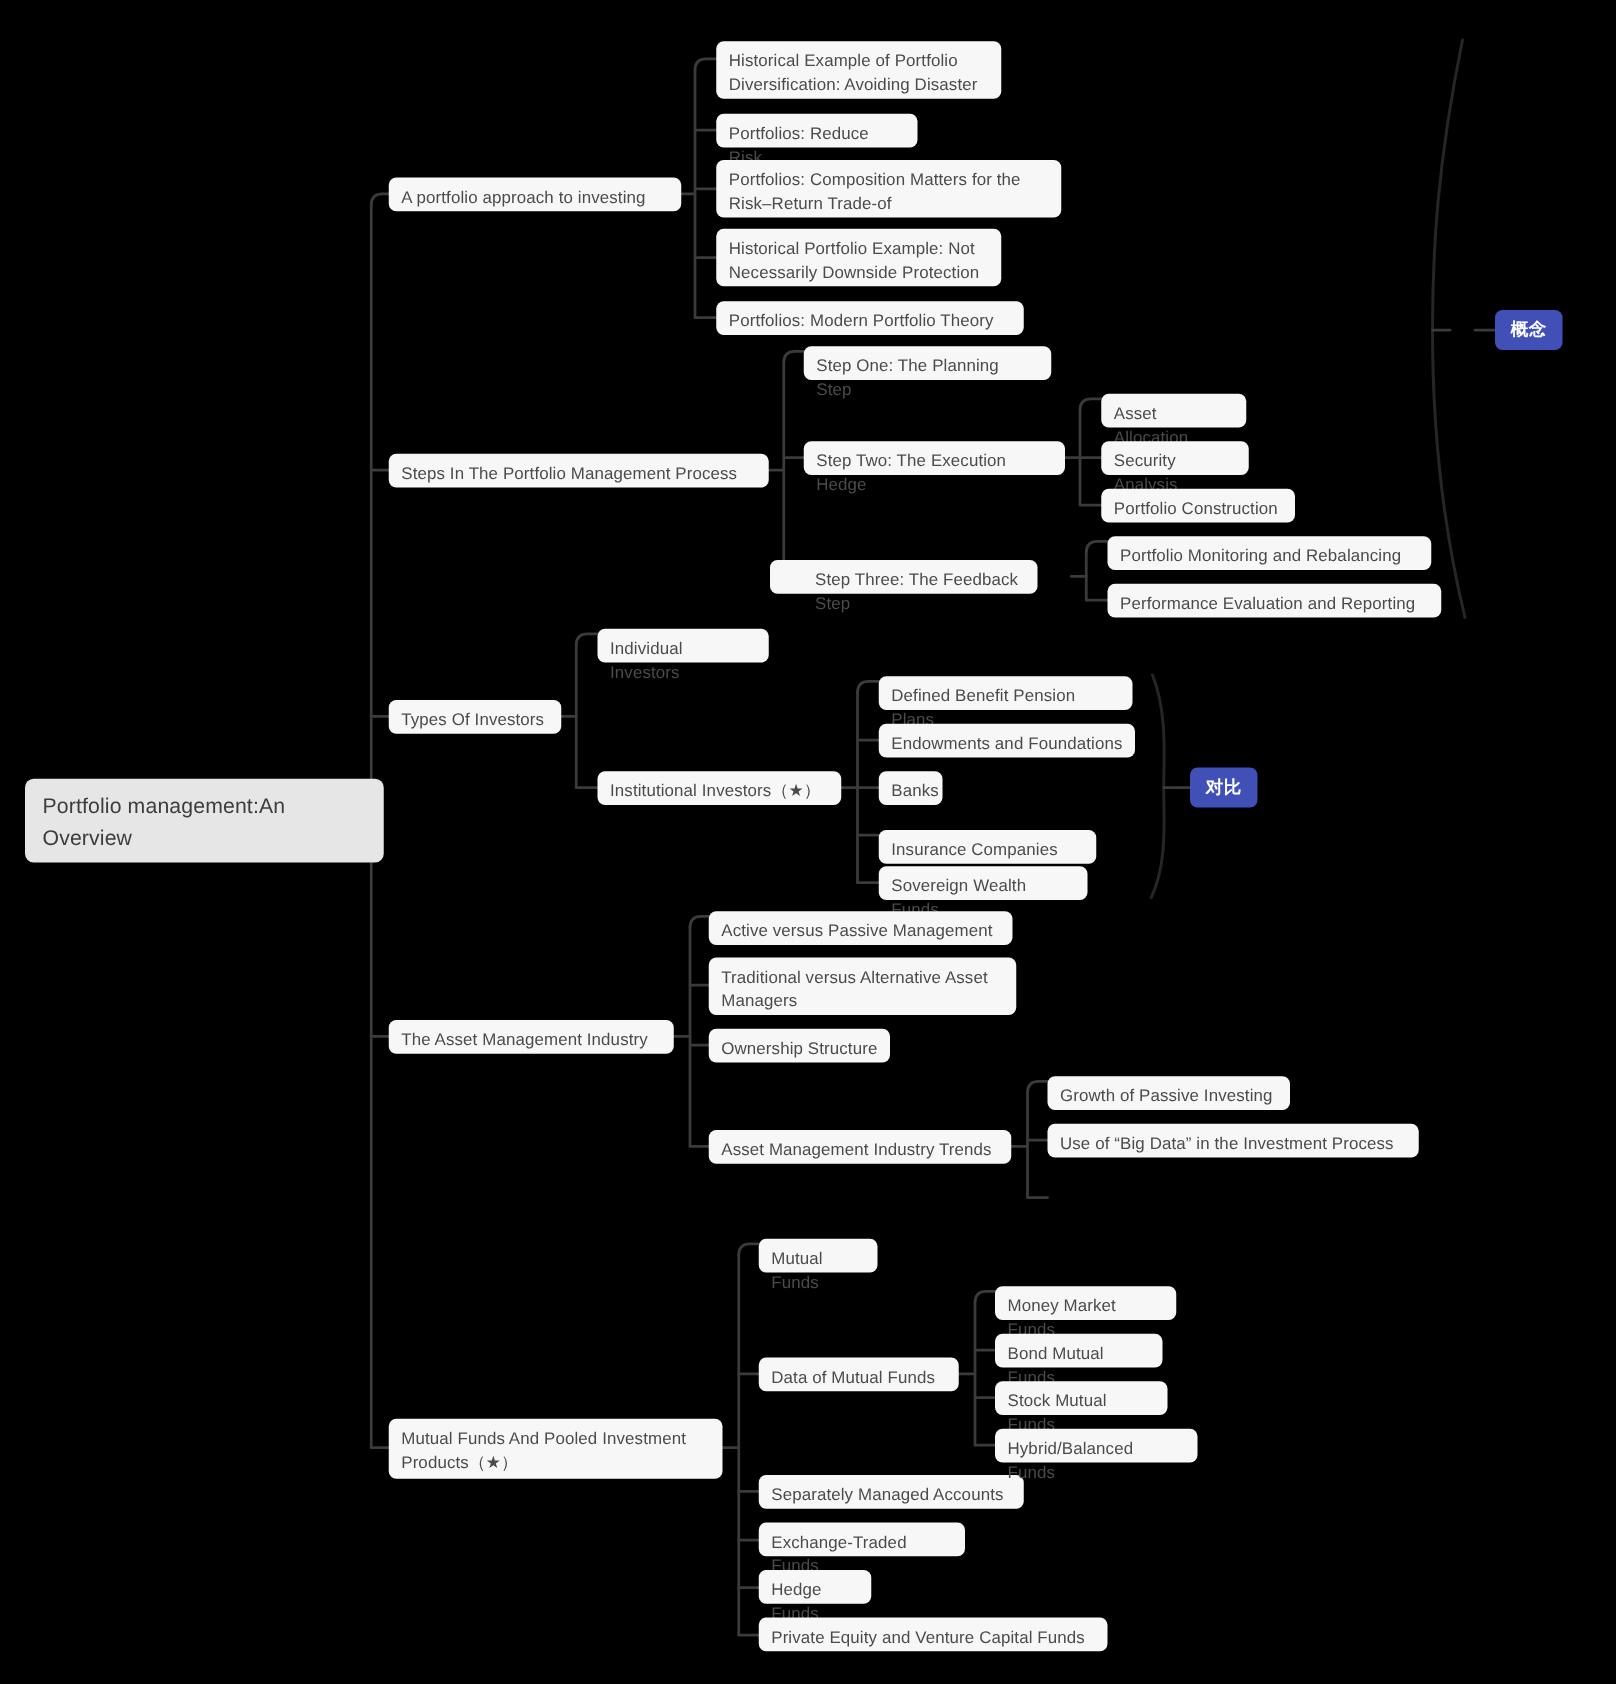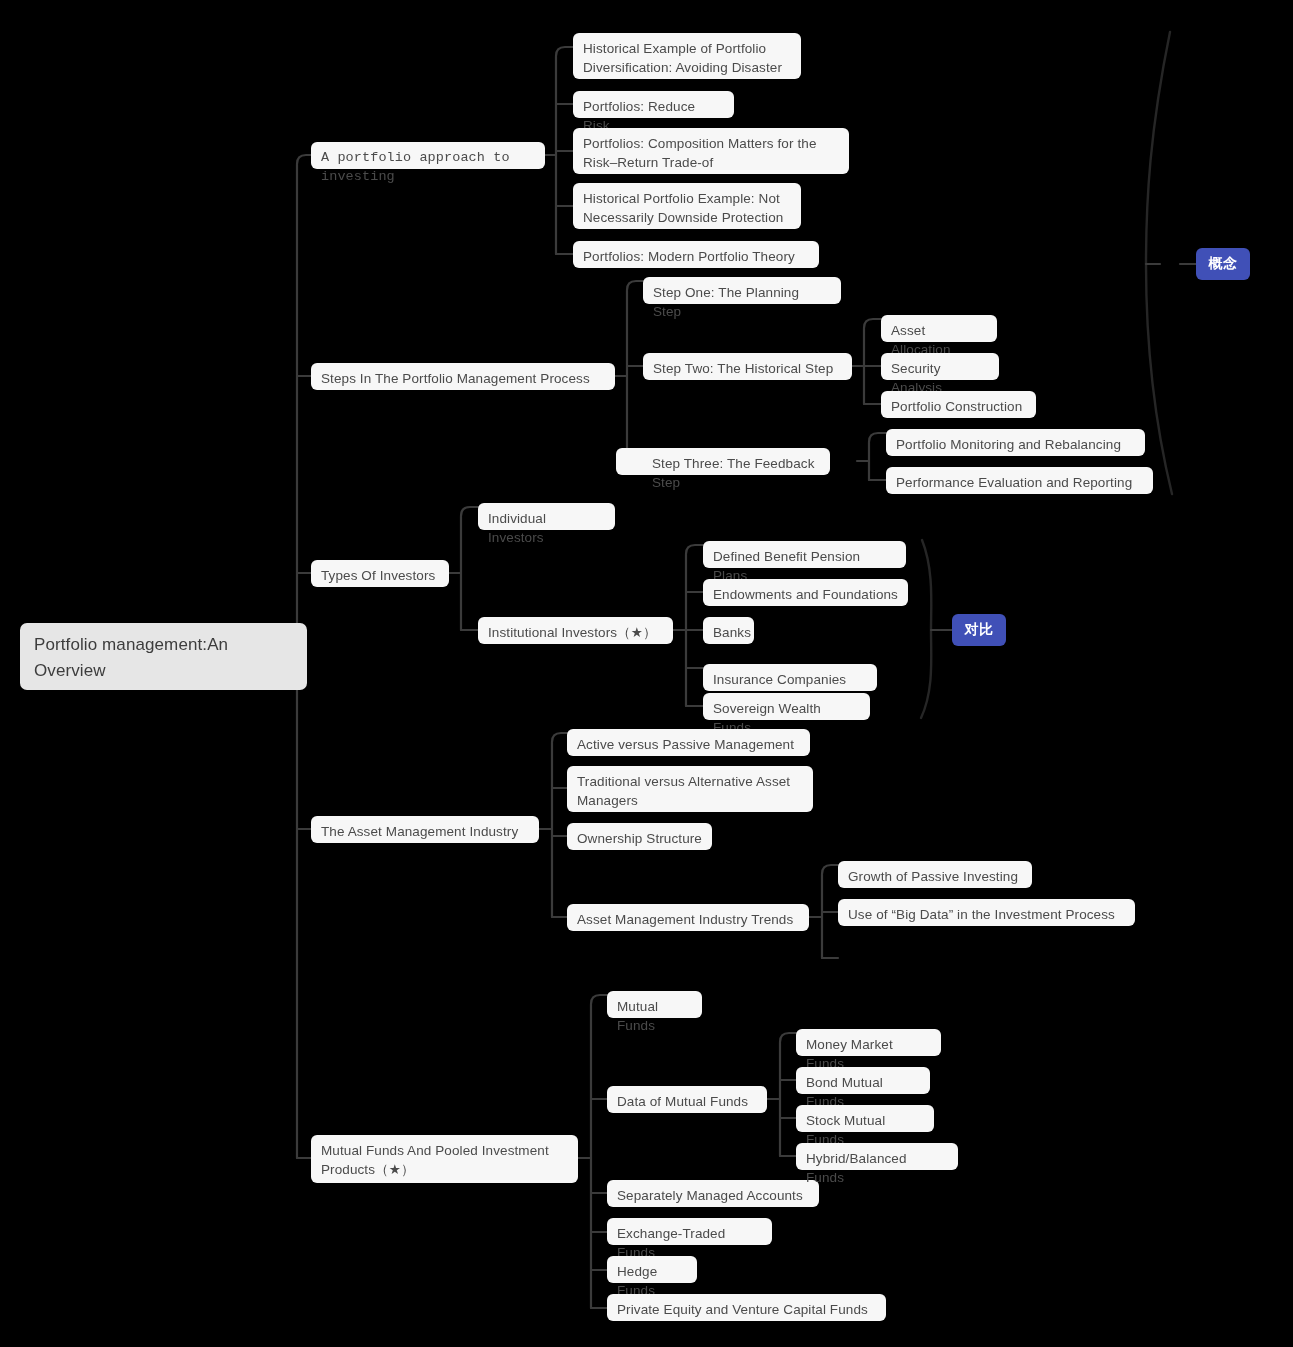--- a/index.html
+++ b/index.html
@@ -138,35 +138,35 @@
     <path class="stub" d="M1180,264 L1196,264"></path>
 
     <path class="brace" d="M922,540 C934,570 931,605 931,630 C931,658 934,690 921,718"></path>
     <path class="stub" d="M931,630 L941,630"></path>
     <path class="stub" d="M941,630 L952,630"></path>
   </svg>
 
   <div class="node root" style="left:0px;top:623px;width:287px;height:67px;">Portfolio management:An
 Overview</div>
 
-  <div class="node" style="left:311px;top:142px;width:234px;height:27px;font-family:Liberation Mono, monospace;">A portfolio approach to investing</div>
+  <div class="node" style="left:311px;top:142px;width:234px;height:27px;">A portfolio approach to investing</div>
 
   <div class="node" style="left:573px;top:33px;width:228px;height:46px;">Historical Example of Portfolio
 Diversification: Avoiding Disaster</div>
   <div class="node" style="left:573px;top:91px;width:161px;height:27px;">Portfolios: Reduce Risk</div>
   <div class="node" style="left:573px;top:128px;width:276px;height:46px;">Portfolios: Composition Matters for the
 Risk–Return Trade-of</div>
   <div class="node" style="left:573px;top:183px;width:228px;height:46px;">Historical Portfolio Example: Not
 Necessarily Downside Protection</div>
   <div class="node" style="left:573px;top:241px;width:246px;height:27px;">Portfolios: Modern Portfolio Theory</div>
 
   <div class="node" style="left:311px;top:363px;width:304px;height:27px;">Steps In The Portfolio Management Process</div>
 
   <div class="node" style="left:643px;top:277px;width:198px;height:27px;">Step One: The Planning Step</div>
-  <div class="node" style="left:643px;top:353px;width:209px;height:27px;">Step Two: The Historical Step</div>
+  <div class="node" style="left:643px;top:353px;width:209px;height:27px;">Step Two: The Execution Hedge</div>
   <div class="node" style="left:616px;top:448px;width:214px;height:27px;padding-left:36px;">Step Three: The Feedback Step</div>
 
   <div class="node" style="left:881px;top:315px;width:116px;height:27px;">Asset Allocation</div>
   <div class="node" style="left:881px;top:353px;width:118px;height:27px;">Security Analysis</div>
   <div class="node" style="left:881px;top:391px;width:155px;height:27px;">Portfolio Construction</div>
 
   <div class="node" style="left:886px;top:429px;width:259px;height:27px;">Portfolio Monitoring and Rebalancing</div>
   <div class="node" style="left:886px;top:467px;width:267px;height:27px;">Performance Evaluation and Reporting</div>
 
   <div class="node" style="left:311px;top:560px;width:138px;height:27px;">Types Of Investors</div>

